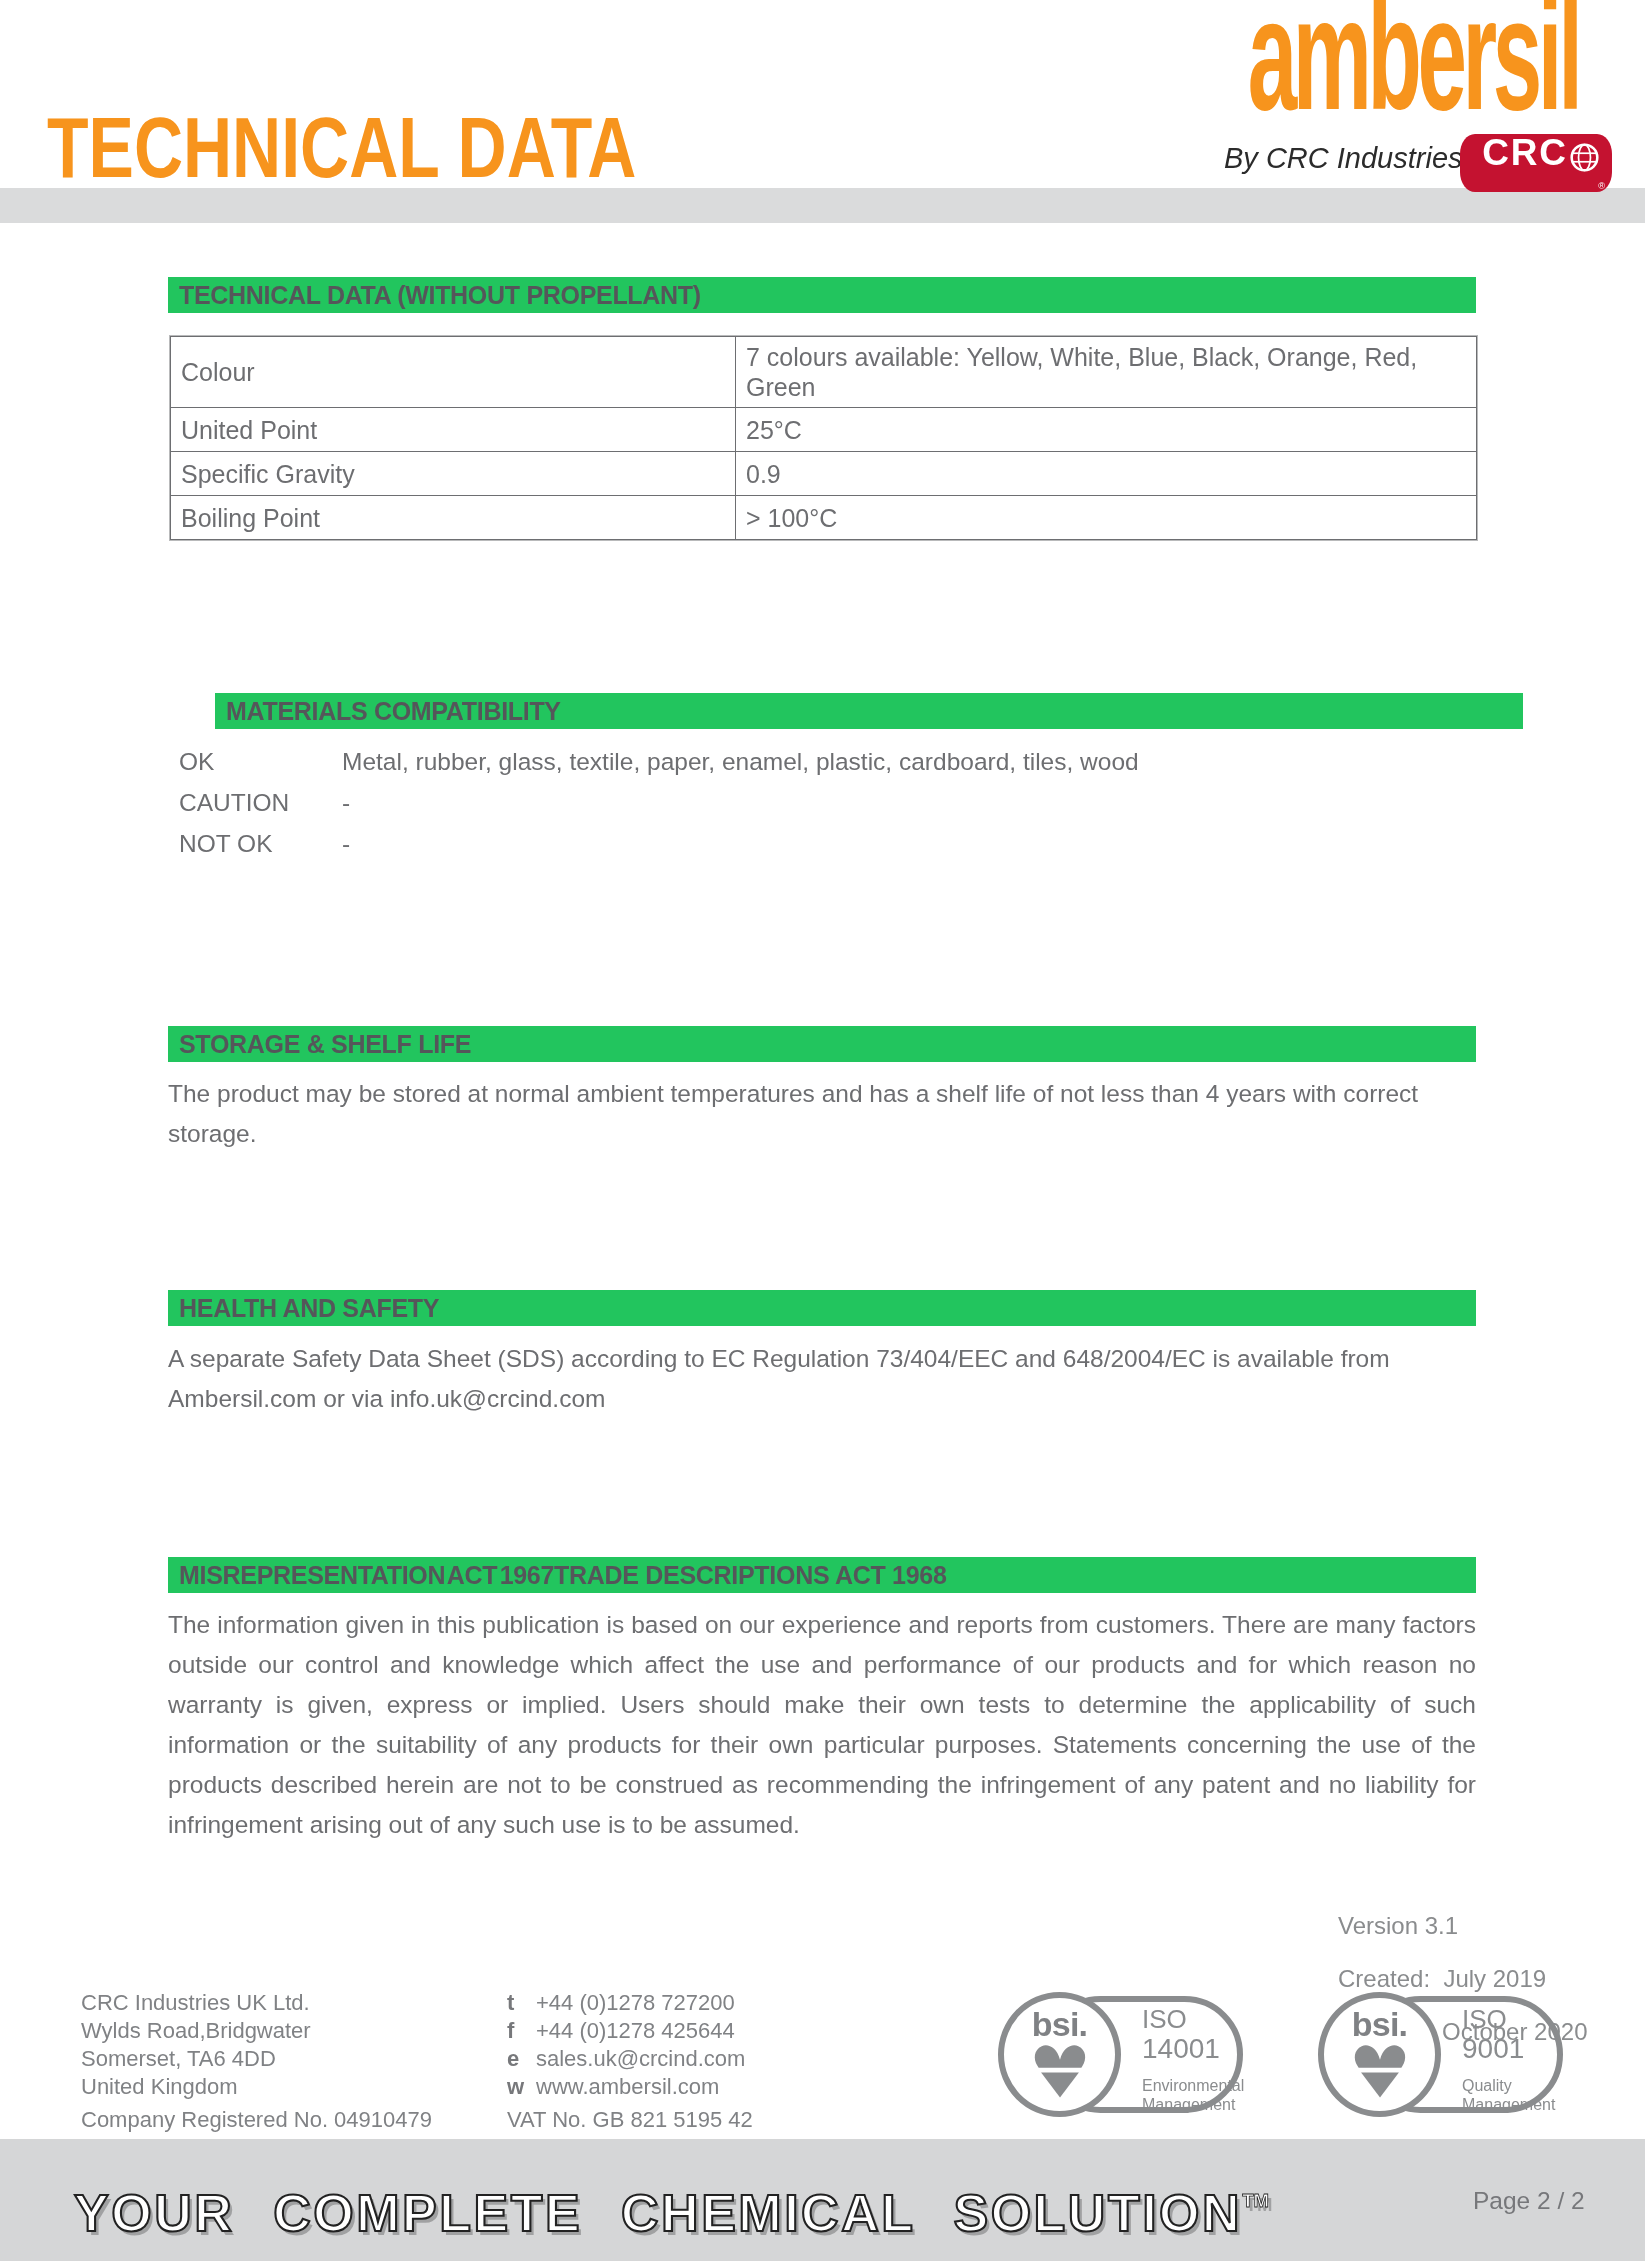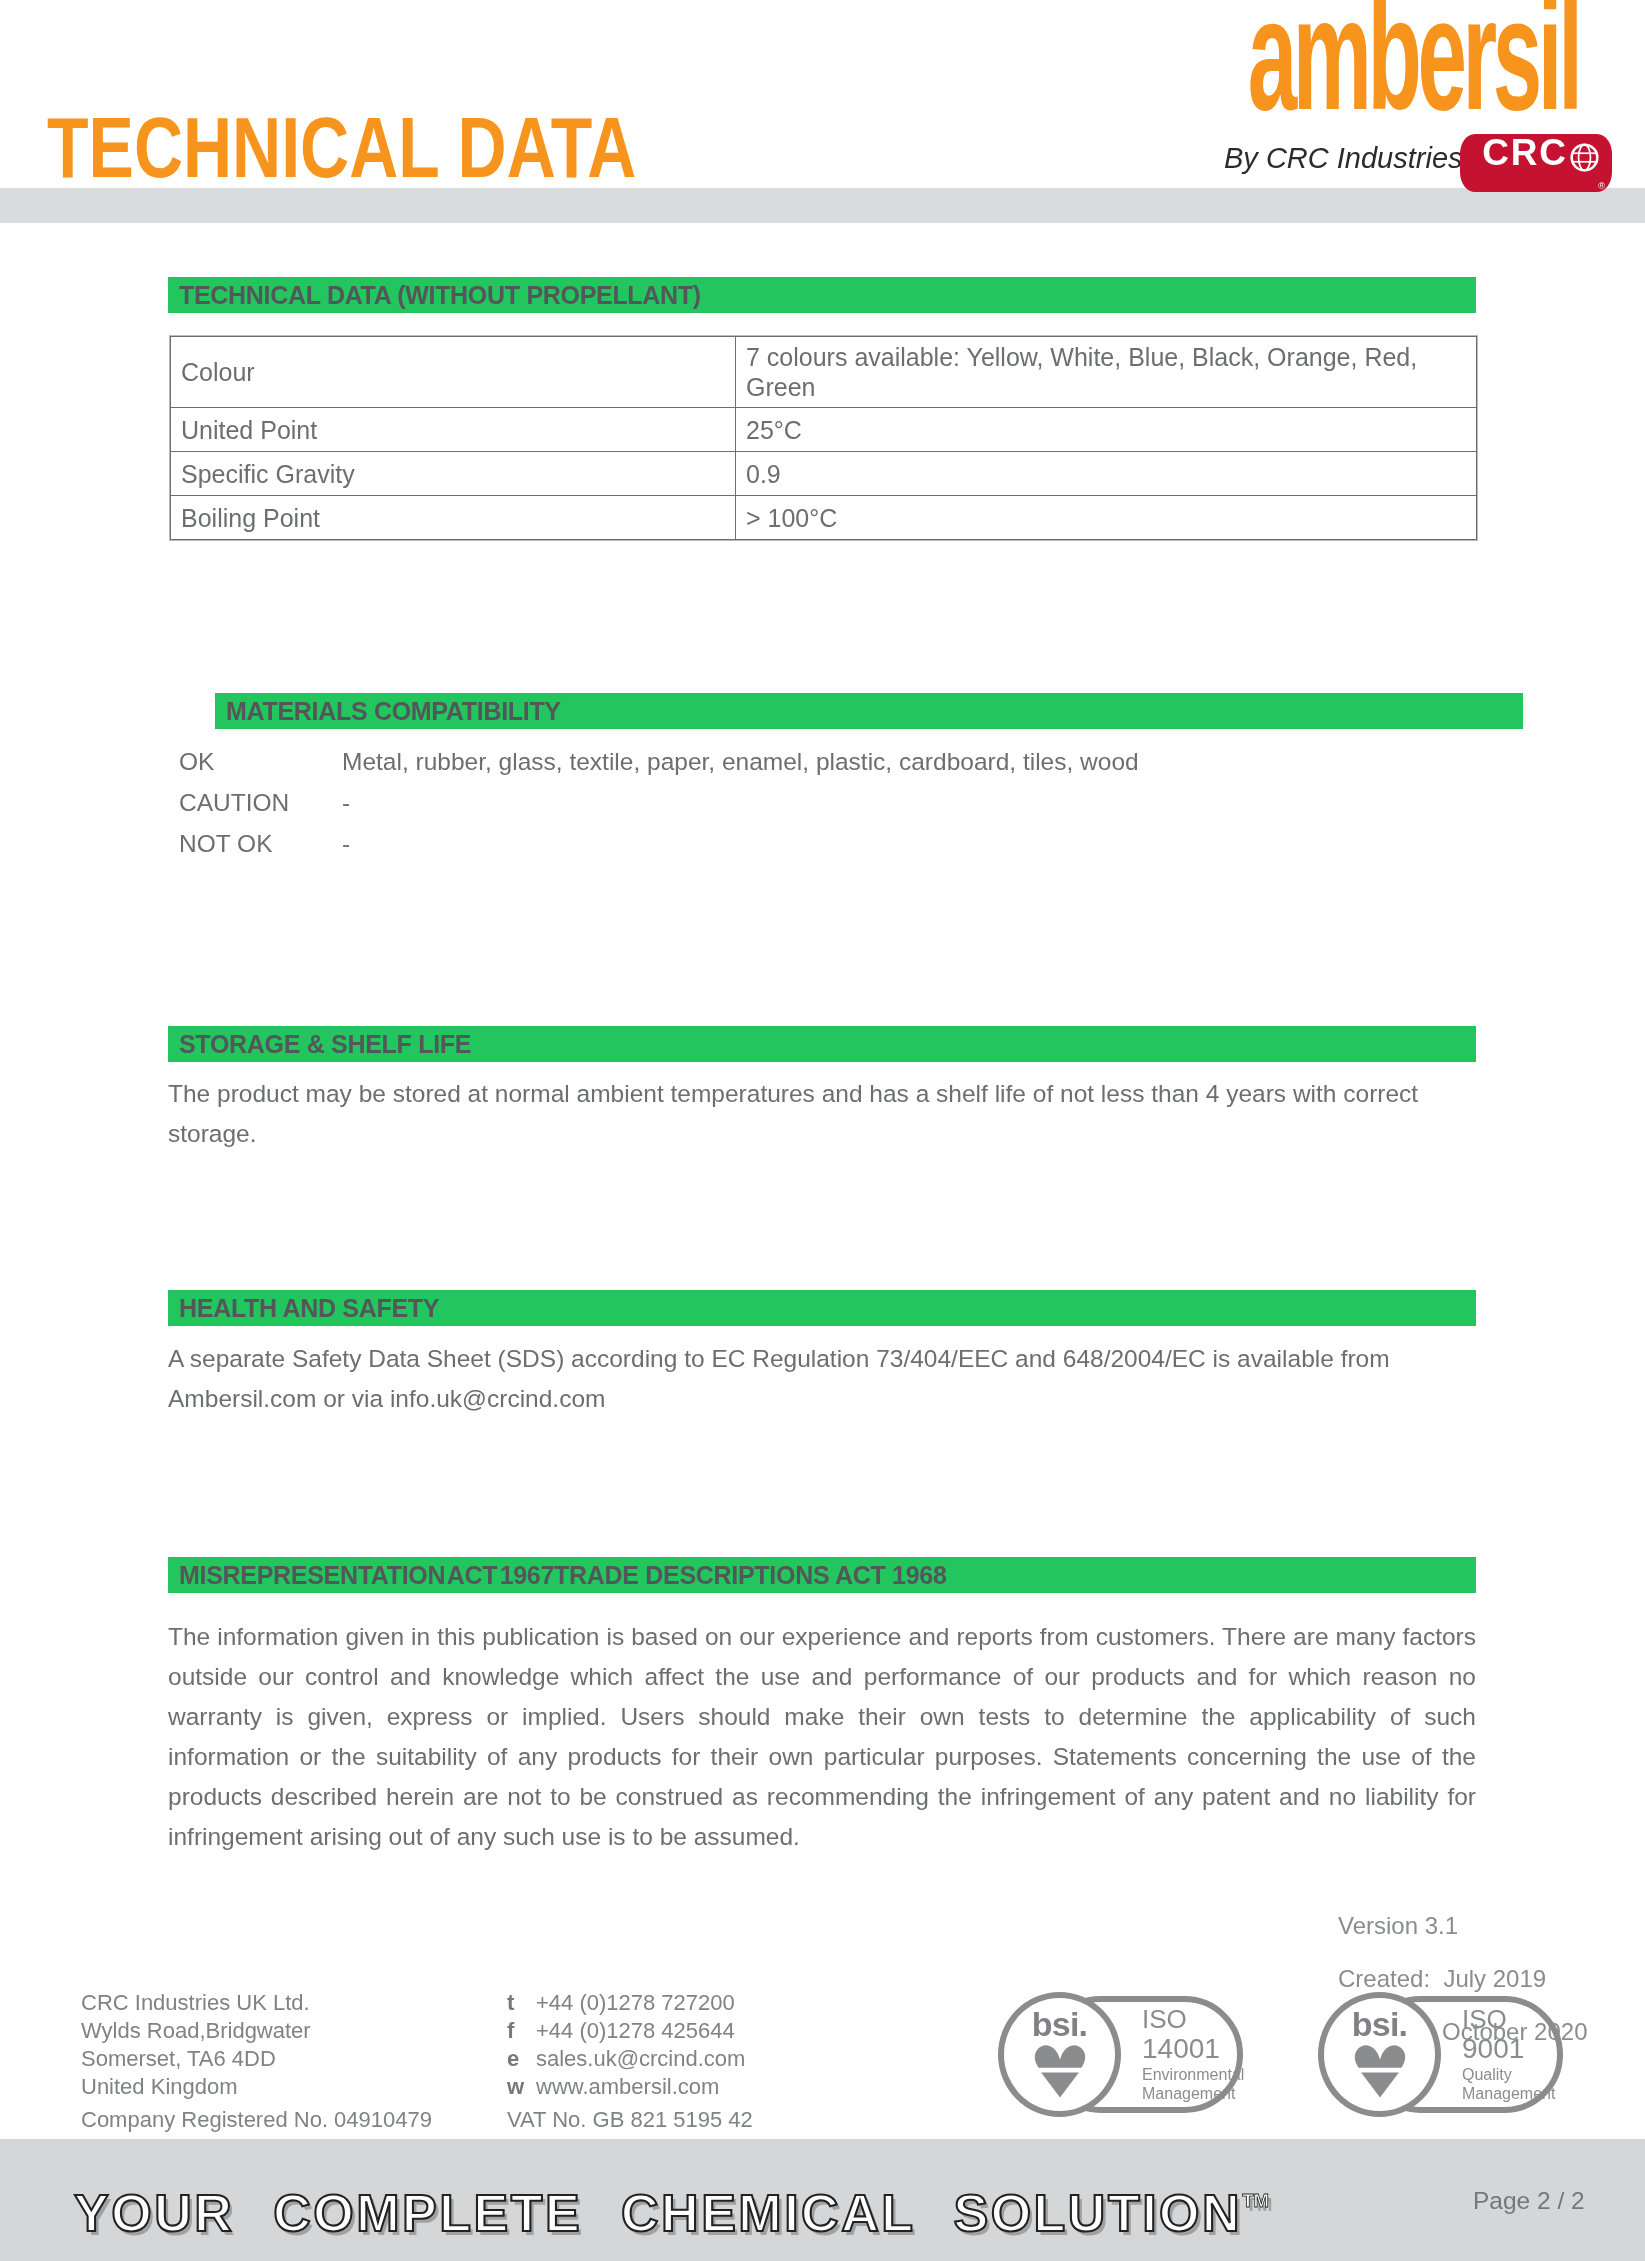--- a/index.html
+++ b/index.html
@@ -35,21 +35,21 @@
   .tcell{display:flex;align-items:center;padding:5px 8.5px 5px 10px;min-height:43px;line-height:30px;box-sizing:border-box;}
   .tcell.val{border-left:1.7px solid #6D6E71;}
   .trow.tall .tcell{min-height:68px;}
 
   
   .mat-grid{left:179px;top:741px;width:1297px;display:grid;grid-template-columns:163px 1fr;
             font-size:24.5px;line-height:41px;color:#6D6E71;}
 
   
   .para{left:168px;width:1308px;font-size:24.5px;line-height:40px;color:#6D6E71;}
-  .para.justify{text-align:justify;margin-top:12px;}
+  .para.justify{text-align:justify;}
 
   
   .version{left:1338px;top:1887px;font-size:24px;line-height:29px;color:#8A8C8E;}
   .version div{white-space:pre;margin-top:24px;}
 
   
   .addr{left:81px;top:1989px;font-size:22px;line-height:28px;color:#808285;}
   .company-reg{left:81px;top:2107px;font-size:22px;color:#808285;white-space:nowrap;}
   .contacts{left:507px;top:1989px;font-size:22px;line-height:28px;color:#808285;}
   .contacts b{display:inline-block;width:29px;font-weight:bold;color:#77787B;}
@@ -57,21 +57,21 @@
 
   .badge{top:1992px;width:245px;height:125px;}
   .badge .pill{position:absolute;left:44px;top:4.2px;right:0;bottom:4.2px;border:6.8px solid #8A8C8E;border-radius:59px;box-sizing:border-box;}
   .badge .circle{position:absolute;left:0;top:0;width:123px;height:125px;border:6.8px solid #8A8C8E;border-radius:50%;
                  background:#fff;box-sizing:border-box;display:flex;flex-direction:column;align-items:center;}
   .badge .bsi{font-size:34px;font-weight:bold;color:#7F8184;line-height:34px;margin-top:8.5px;letter-spacing:-0.8px;}
   .badge .heart{width:64px;height:61px;margin-top:-1.7px;}
   .badge .btext{position:absolute;left:144px;top:12.7px;color:#8A8C8E;}
   .badge .iso{font-size:26px;line-height:28px;}
   .badge .std{font-size:28px;line-height:32px;}
-  .badge .sub{font-size:16px;line-height:19.4px;width:95px;margin-top:0;}
+  .badge .sub{font-size:16px;line-height:19.4px;width:95px;margin-top:11px;}
 
   
   .bottom-band{left:0;top:2139px;width:1646px;height:123px;background:#D5D6D7;}
   .slogan{left:74px;top:2167px;font-size:52px;font-weight:bold;line-height:68px;color:#fff;white-space:nowrap;
           letter-spacing:2.5px;word-spacing:22px;-webkit-text-stroke:2.1px #222;
           text-shadow:3.4px 4.2px 0 rgba(40,40,40,0.30);}
   .slogan .tm{font-size:18.6px;-webkit-text-stroke:0.8px #222;vertical-align:24px;letter-spacing:0;}
   .page-label{left:1473px;top:2187px;font-size:24.5px;color:#76777A;white-space:nowrap;}
 </style>
 </head>

